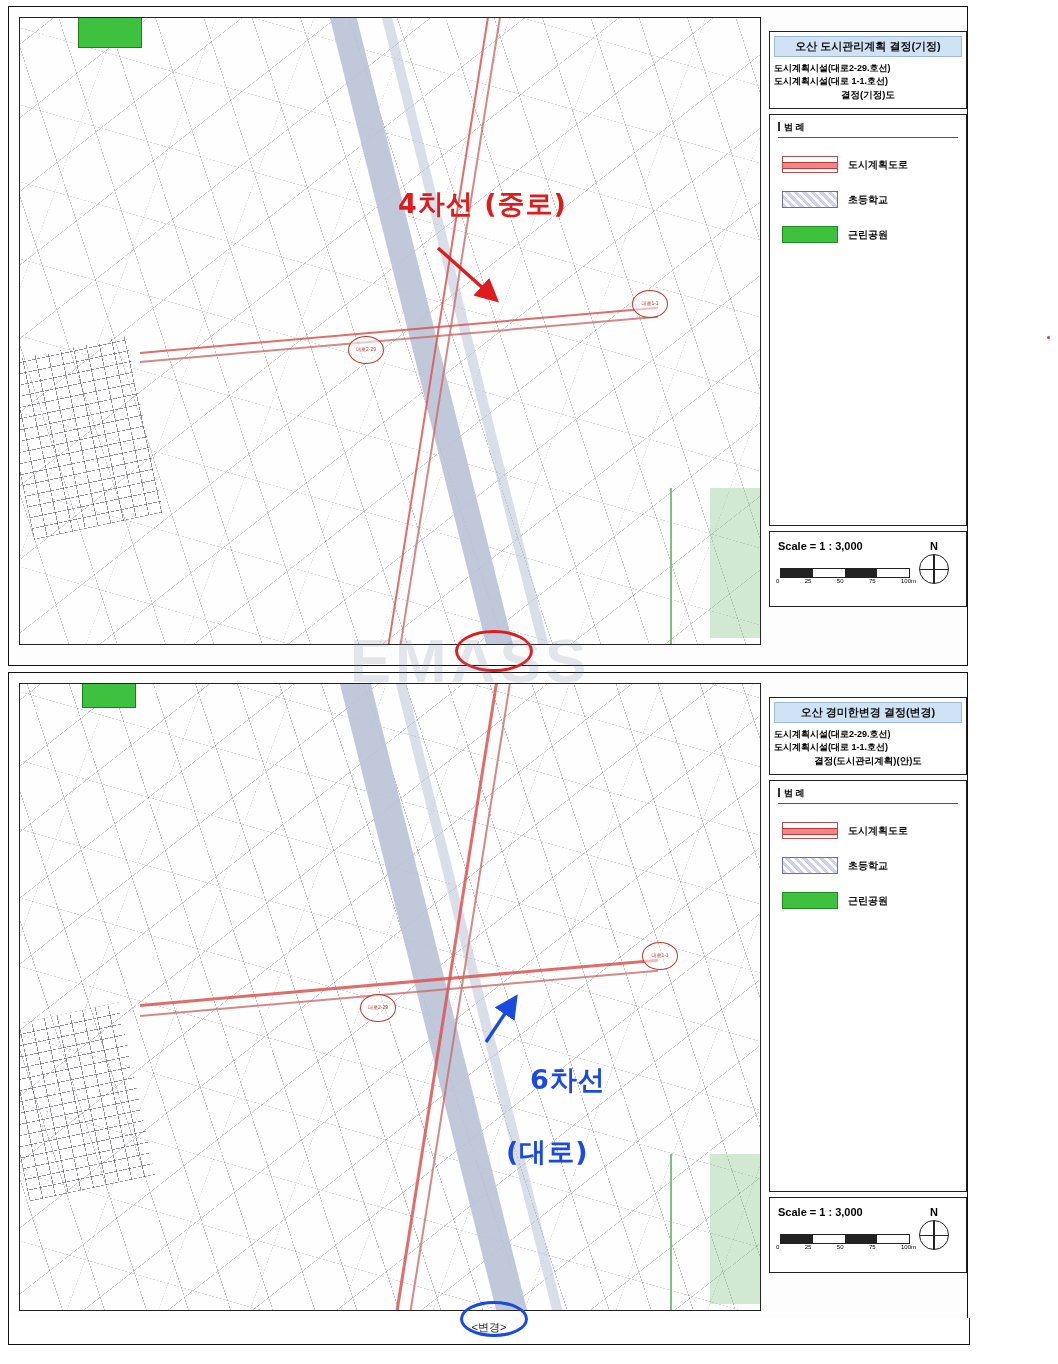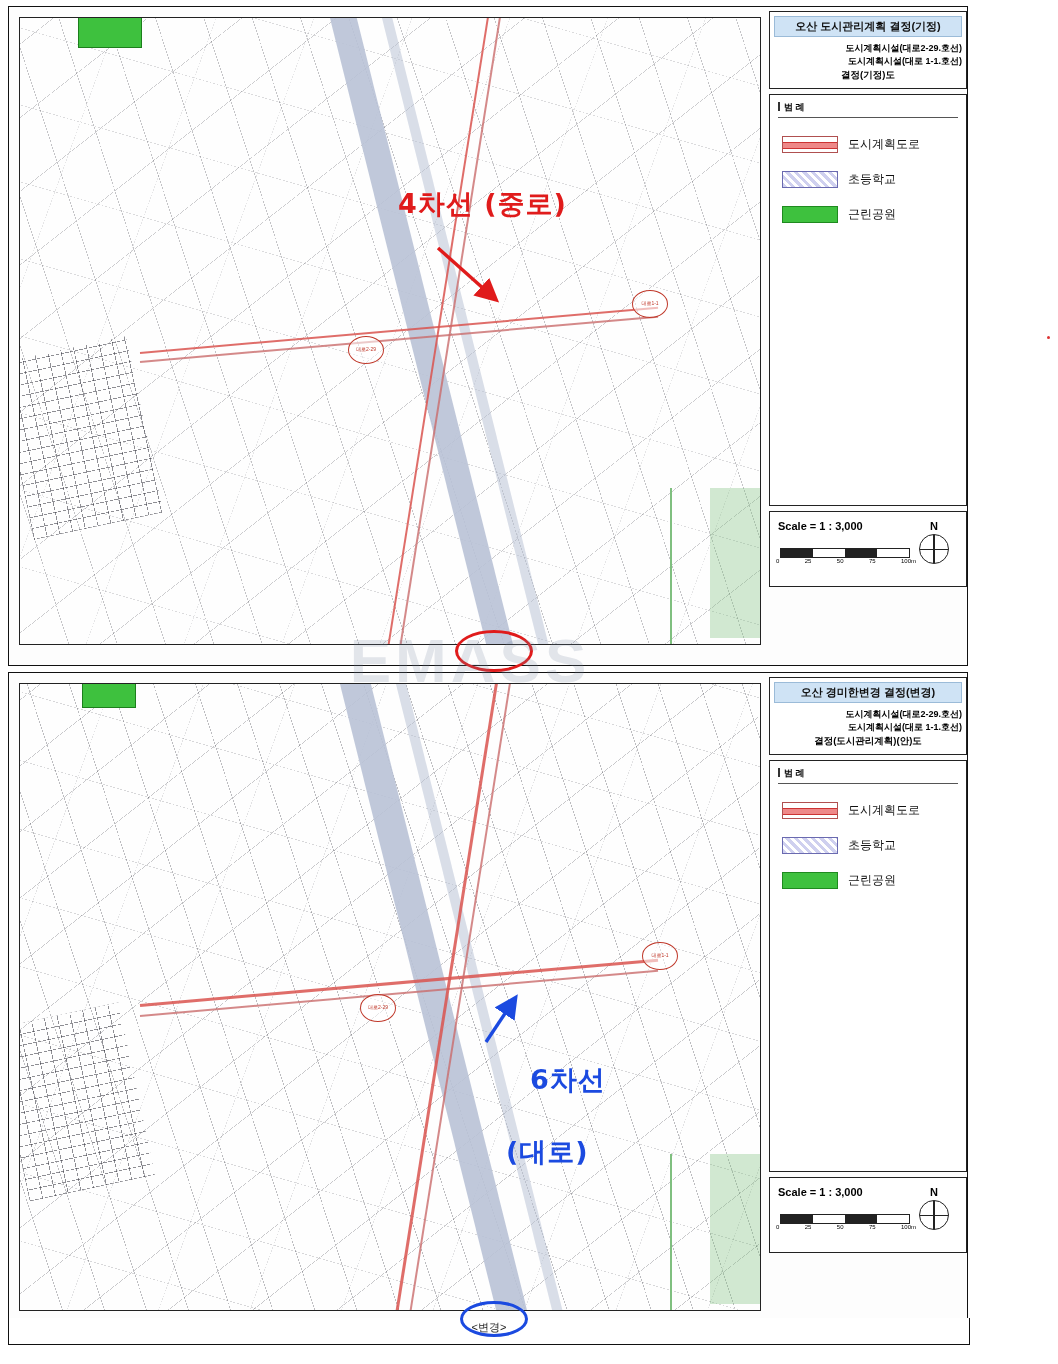--- a/index.html
+++ b/index.html
@@ -43,36 +43,36 @@
   
   .road{position:absolute;background:#d9534f;opacity:.85;}
   .roadthin{position:absolute;background:#c96b6b;opacity:.8;}
   .hwy{position:absolute;background:#b9c2d6;opacity:.9;}
 
   .node{position:absolute;width:34px;height:26px;border:1.6px solid #c0392b;border-radius:50%;
         color:#c0392b;font-size:5px;line-height:1.1;display:flex;align-items:center;justify-content:center;
         text-align:center;background:rgba(255,255,255,.55);}
 
   
-  .legend-col{position:absolute;top:4px;width:198px;}
+  .legend-col{position:absolute;top:24px;width:198px;}
   .lg-title{border:1px solid #222;background:#fff;padding:4px 4px 6px;box-sizing:border-box;}
   .lg-title .t1{background:#cfe3f5;border:1px solid #9bbbd8;color:#111;font-size:11px;font-weight:bold;text-align:center;padding:2px 0;}
-  .lg-title .t2{font-size:9px;font-weight:bold;text-align:right;margin-top:5px;line-height:1.35;}
+  .lg-title .t2{font-size:9px;font-weight:bold;text-align:left;margin-top:5px;line-height:1.35;}
   .lg-title .t3{font-size:9.5px;font-weight:bold;text-align:center;margin-top:2px;}
 
   .lg-body{border:1px solid #222;background:#fff;margin-top:5px;box-sizing:border-box;padding:6px 8px;height:412px;}
   .lg-head{font-size:9px;font-weight:bold;border-bottom:1px solid #555;padding:0 0 3px 6px;position:relative;}
   .lg-head:before{content:"";position:absolute;left:0;top:1px;width:2px;height:9px;background:#333;}
   .lg-row{display:flex;align-items:center;gap:10px;margin-top:18px;padding-left:4px;}
   .sw{width:56px;height:17px;border:1px solid #444;box-sizing:border-box;}
   .sw.road-sw{background:#fff;position:relative;border-color:#b05050;}
   .sw.road-sw:before{content:"";position:absolute;left:0;right:0;top:50%;height:5px;margin-top:-2.5px;background:#e88;border-top:1px solid #c33;border-bottom:1px solid #c33;}
   .sw.school-sw{background:repeating-linear-gradient(45deg,#cfd0ef 0 3px,#ffffff 3px 6px);border-color:#6a6ab0;}
   .sw.park-sw{background:#3ec13e;border-color:#1f8a1f;}
-  .lg-label{font-size:12px;font-weight:normal;color:#111;}
+  .lg-label{font-size:10px;font-weight:bold;color:#111;}
 
   .lg-scale{border:1px solid #222;background:#fff;margin-top:5px;box-sizing:border-box;height:76px;position:relative;padding:8px;}
   .scale-text{font-size:11px;font-weight:bold;}
   .scalebar{position:absolute;left:10px;top:36px;width:128px;height:8px;display:flex;border:1px solid #222;}
   .scalebar div{flex:1;height:100%;}
   .scalebar div:nth-child(odd){background:#222;}
   .scalebar div:nth-child(even){background:#fff;}
   .scale-ticks{position:absolute;left:6px;top:46px;width:140px;font-size:6px;display:flex;justify-content:space-between;}
   .compass{position:absolute;right:12px;top:8px;width:40px;text-align:center;}
   .compass .n{font-size:11px;font-weight:bold;}

